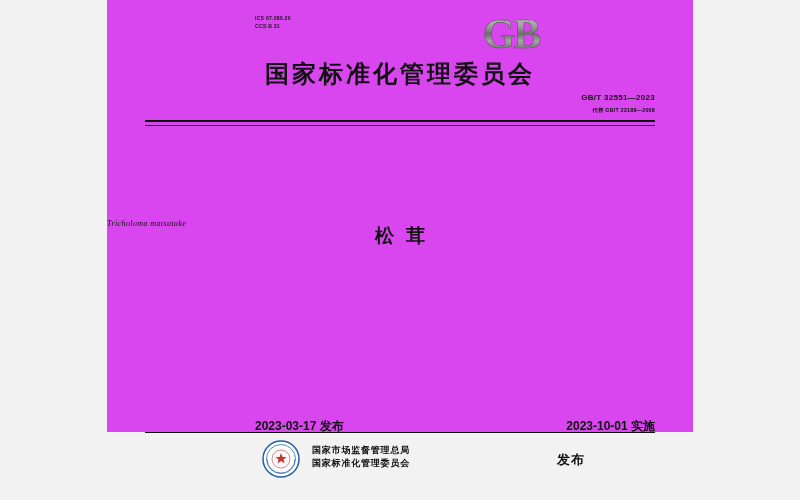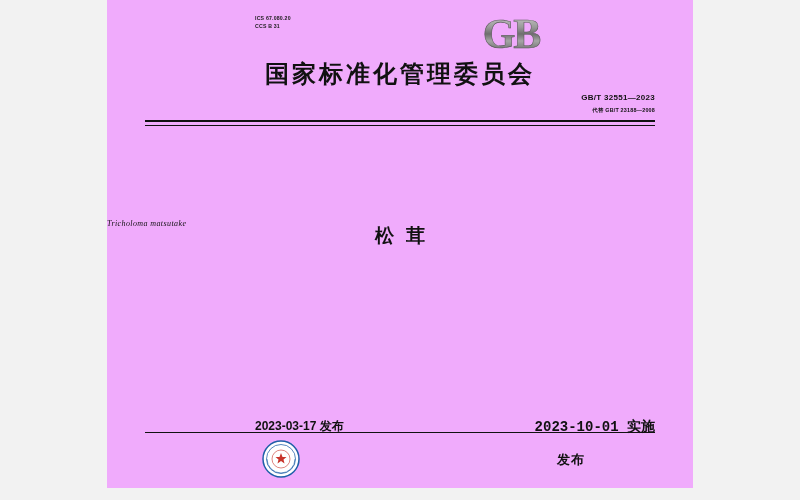--- a/index.html
+++ b/index.html
@@ -11,22 +11,22 @@
     width: 800px;
     height: 500px;
     overflow: hidden;
     font-family: "Liberation Serif", serif;
   }
   .page {
     position: absolute;
     left: 107px;
     top: 0;
     width: 586px;
-    height: 488px;
-    background: #f0abfc;
+    height: 432px;
+    background: #d946ef;
     box-sizing: border-box;
   }
   .side-shade-left {
     position: absolute;
     left: 0; top: 0; width: 107px; height: 500px;
     background: #f2f2f2;
   }
   .side-shade-right {
     position: absolute;
     left: 693px; top: 0; width: 107px; height: 500px;
@@ -151,22 +151,22 @@
     top: 418px;
     font-family: "Liberation Sans", sans-serif;
     font-size: 12px;
     font-weight: bold;
     color: #111;
   }
   .effect-date {
     position: absolute;
     right: 38px;
     top: 418px;
-    font-family: Liberation Mono, monospace;
-    font-size: 14px;
+    font-family: Liberation Sans, sans-serif;
+    font-size: 12px;
     font-weight: bold;
     color: #111;
     text-align: right;
   }
 
   .emblem {
     position: absolute;
     left: 155px;
     top: 440px;
     width: 38px;
@@ -243,15 +243,19 @@
   <div class="emblem">
     <svg viewBox="0 0 76 76" width="38" height="38" aria-hidden="true">
       <circle cx="38" cy="38" r="36" fill="#ffffff" stroke="#1f5fa8" stroke-width="3"></circle>
       <circle cx="38" cy="38" r="29" fill="#ffffff" stroke="#1f5fa8" stroke-width="1.5"></circle>
       <circle cx="38" cy="38" r="18" fill="#ffffff" stroke="#c8342b" stroke-width="1.2"></circle>
       <path d="M38 26 L41 34 L49 34 L43 39 L45 47 L38 42 L31 47 L33 39 L27 34 L35 34 Z" fill="#c8342b"></path>
       <path d="M10 38 A28 28 0 0 0 66 38" fill="none" stroke="#1f5fa8" stroke-width="1.2"></path>
     </svg>
   </div>
 
+  <div class="issuer">
+    <span class="issuer-line">国家市场监督管理总局</span>
+    <span class="issuer-line">国家标准化管理委员会</span>
+  </div>
   <div class="issue-word">发布</div>
 
 </div>
 
 </body></html>

